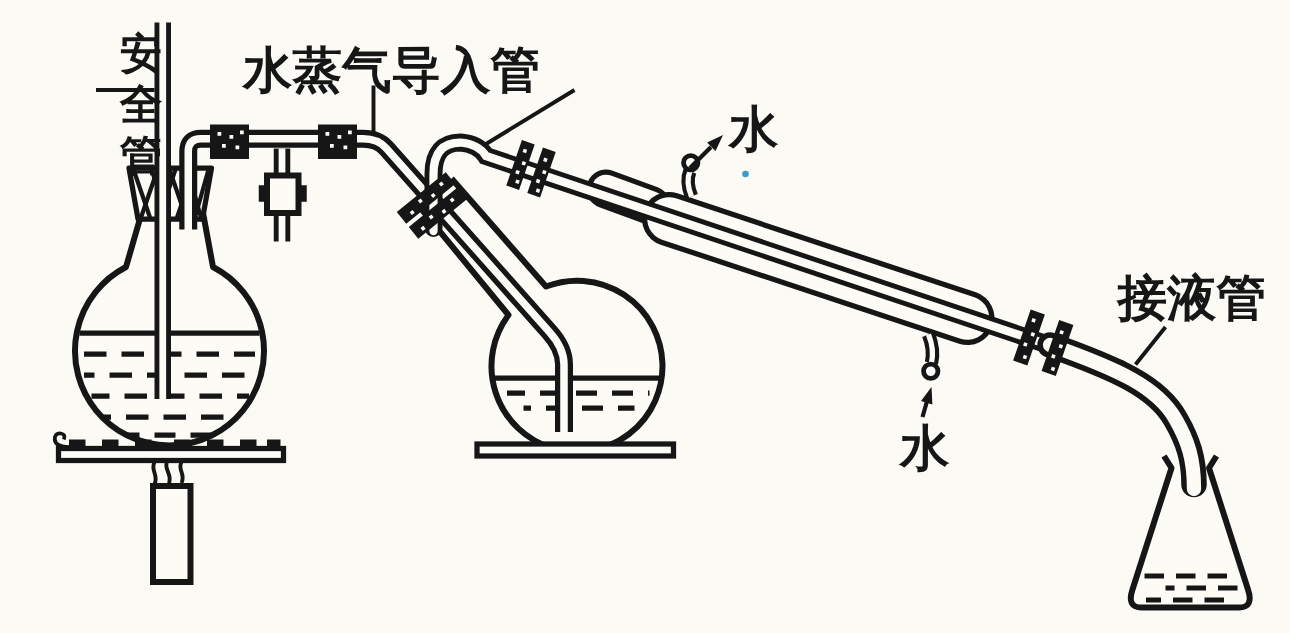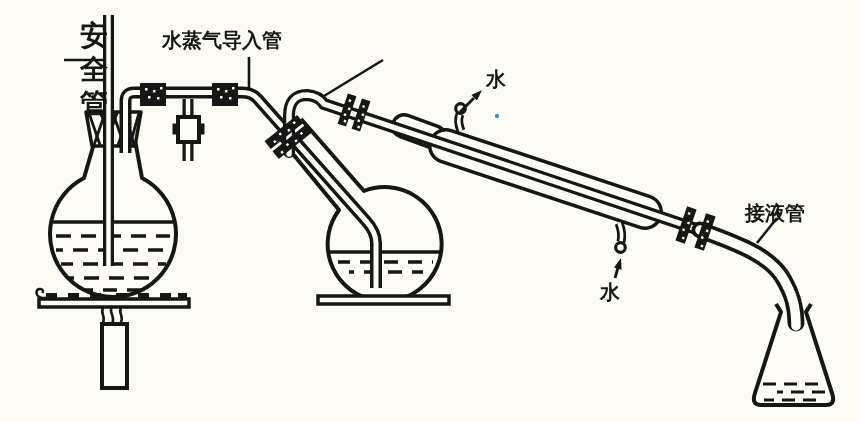--- a/index.html
+++ b/index.html
@@ -3,21 +3,21 @@
 <meta charset="utf-8">
 <style>
   :root{ --ink:#161616; --paper:#fcfbf6; --bg:#fbfaf5; }
   html,body{margin:0;padding:0;}
   #stage{
     position:relative; width:860px; height:422px; background:var(--bg);
     font-family:"DejaVu Sans","Liberation Sans",sans-serif; overflow:hidden;
   }
   #stage svg{position:absolute;left:0;top:0;}
   .lbl{
-    position:absolute; color:var(--ink); font-weight:bold; font-size:20px;
+    position:absolute; color:var(--ink); font-weight:bold; font-size:33px;
     line-height:1.1; white-space:nowrap; letter-spacing:0px; user-select:none;
   }
   .lbl.vert{ width:32px; white-space:normal; line-height:34px; font-size:28px; }
   .s-ink{stroke:var(--ink);} .s-paper{stroke:var(--paper);}
   .f-ink{fill:var(--ink);} .f-paper{fill:var(--paper);} .f-none{fill:none;}
 </style>
 </head>
 <body>
 
 <div id="stage">
@@ -237,17 +237,17 @@
   <circle cx="497" cy="116" r="2.2" fill="#3d9bc7"></circle>
 </svg>
 
 <div class="lbl vert" style="left:38px; top:19px;margin-left:42px;">安全管</div>
 
 <div class="lbl" style="left:162px; top:29px;">水蒸气导入管</div>
 
 
 <div class="lbl" style="left:486px; top:68px;">水</div>
 
-<div class="lbl" style="left:745px; top:202px;">接液管</div>
+<div class="lbl" style="left:745px; top:184px;font-family:Liberation Mono, monospace;">接液管</div>
 
 <div class="lbl" style="left:600px; top:281px;">水</div>
 
 </div>
 
 </body></html>

